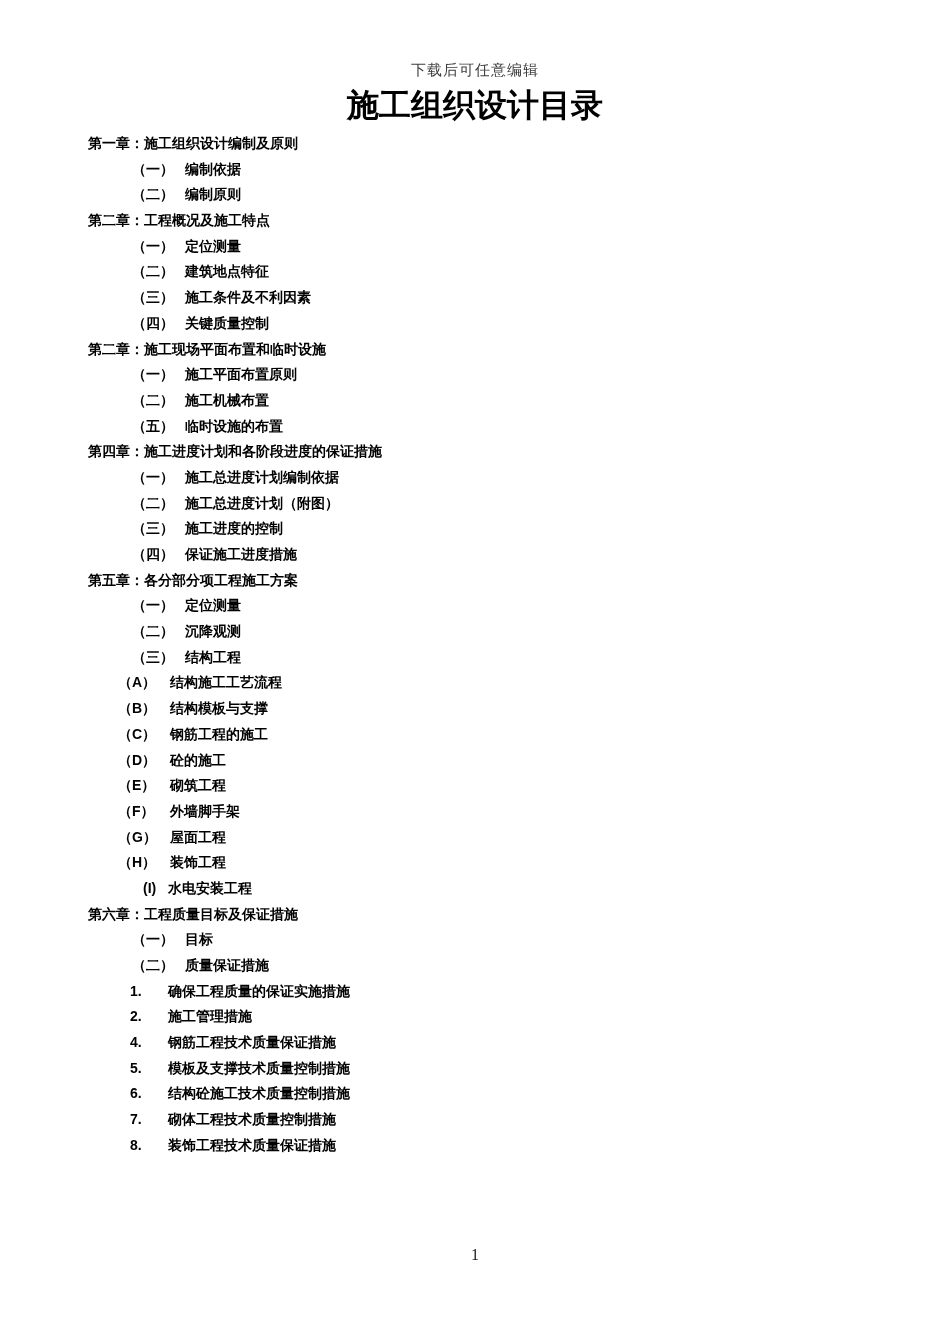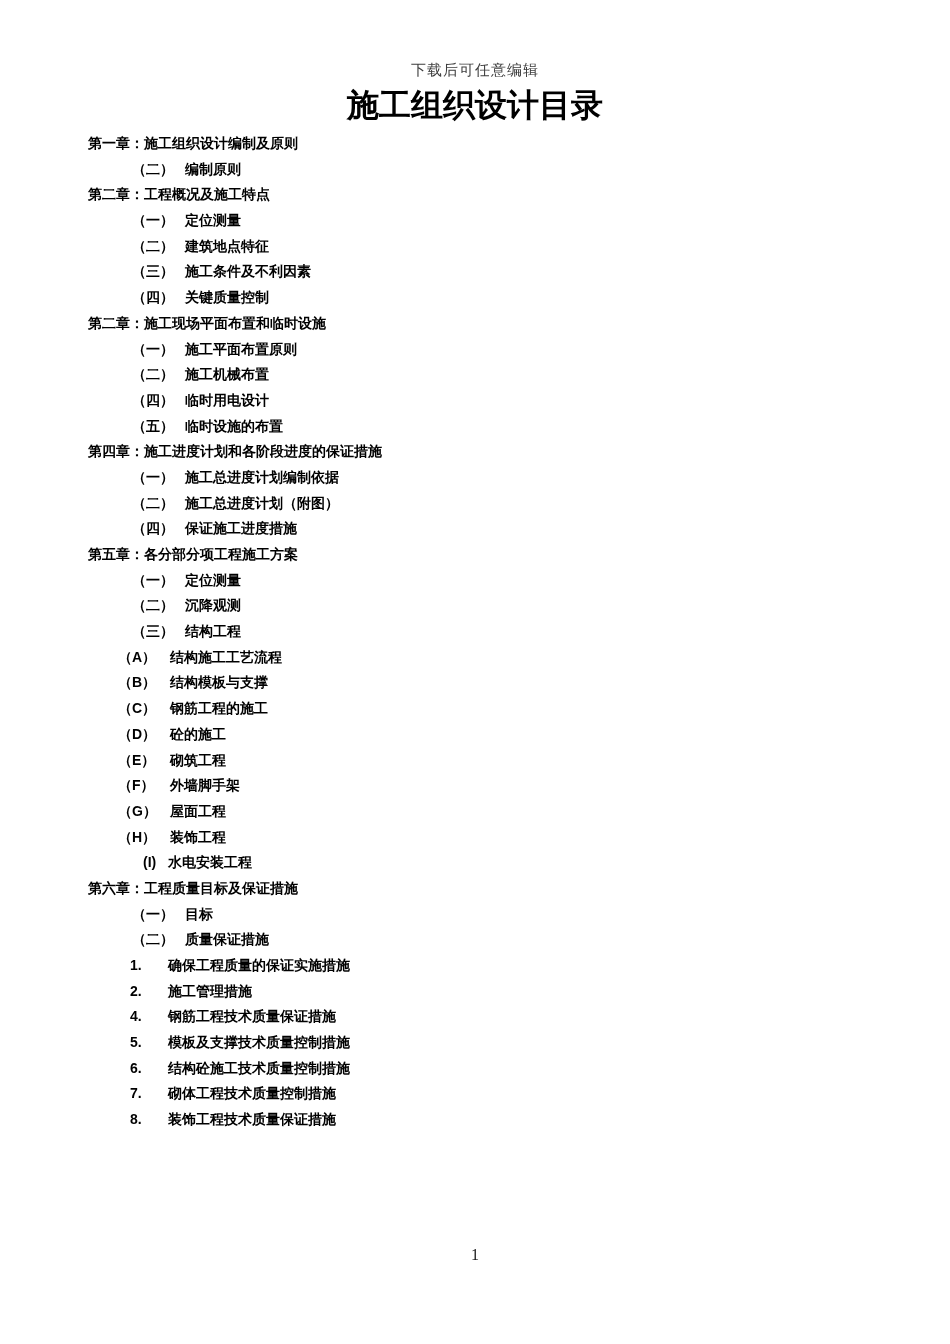--- a/index.html
+++ b/index.html
@@ -73,34 +73,35 @@
 </head>
 <body>
 
 <div class="page">
   <div class="watermark">下载后可任意编辑</div>
 
   <div class="doc-title">施工组织设计目录</div>
 
   <div class="toc">
       <div class="row chapter"><span class="txt">第一章：施工组织设计编制及原则</span></div>
+      <div class="row sub"><span class="num">（一）</span><span class="txt">编制依据</span></div>
       <div class="row sub"><span class="num">（二）</span><span class="txt">编制原则</span></div>
       <div class="row chapter"><span class="txt">第二章：工程概况及施工特点</span></div>
       <div class="row sub"><span class="num">（一）</span><span class="txt">定位测量</span></div>
       <div class="row sub"><span class="num">（二）</span><span class="txt">建筑地点特征</span></div>
       <div class="row sub"><span class="num">（三）</span><span class="txt">施工条件及不利因素</span></div>
       <div class="row sub"><span class="num">（四）</span><span class="txt">关键质量控制</span></div>
       <div class="row chapter"><span class="txt">第二章：施工现场平面布置和临时设施</span></div>
       <div class="row sub"><span class="num">（一）</span><span class="txt">施工平面布置原则</span></div>
       <div class="row sub"><span class="num">（二）</span><span class="txt">施工机械布置</span></div>
-      <div class="row sub"><span class="num">（四）</span><span class="txt">临时用电设计</span></div>
       <div class="row sub"><span class="num">（五）</span><span class="txt">临时设施的布置</span></div>
       <div class="row chapter"><span class="txt">第四章：施工进度计划和各阶段进度的保证措施</span></div>
       <div class="row sub"><span class="num">（一）</span><span class="txt">施工总进度计划编制依据</span></div>
       <div class="row sub"><span class="num">（二）</span><span class="txt">施工总进度计划（附图）</span></div>
+      <div class="row sub"><span class="num">（三）</span><span class="txt">施工进度的控制</span></div>
       <div class="row sub"><span class="num">（四）</span><span class="txt">保证施工进度措施</span></div>
       <div class="row chapter"><span class="txt">第五章：各分部分项工程施工方案</span></div>
       <div class="row sub"><span class="num">（一）</span><span class="txt">定位测量</span></div>
       <div class="row sub"><span class="num">（二）</span><span class="txt">沉降观测</span></div>
       <div class="row sub"><span class="num">（三）</span><span class="txt">结构工程</span></div>
       <div class="row letter"><span class="num">（A）</span><span class="txt">结构施工工艺流程</span></div>
       <div class="row letter"><span class="num">（B）</span><span class="txt">结构模板与支撑</span></div>
       <div class="row letter"><span class="num">（C）</span><span class="txt">钢筋工程的施工</span></div>
       <div class="row letter"><span class="num">（D）</span><span class="txt">砼的施工</span></div>
       <div class="row letter"><span class="num">（E）</span><span class="txt">砌筑工程</span></div>

